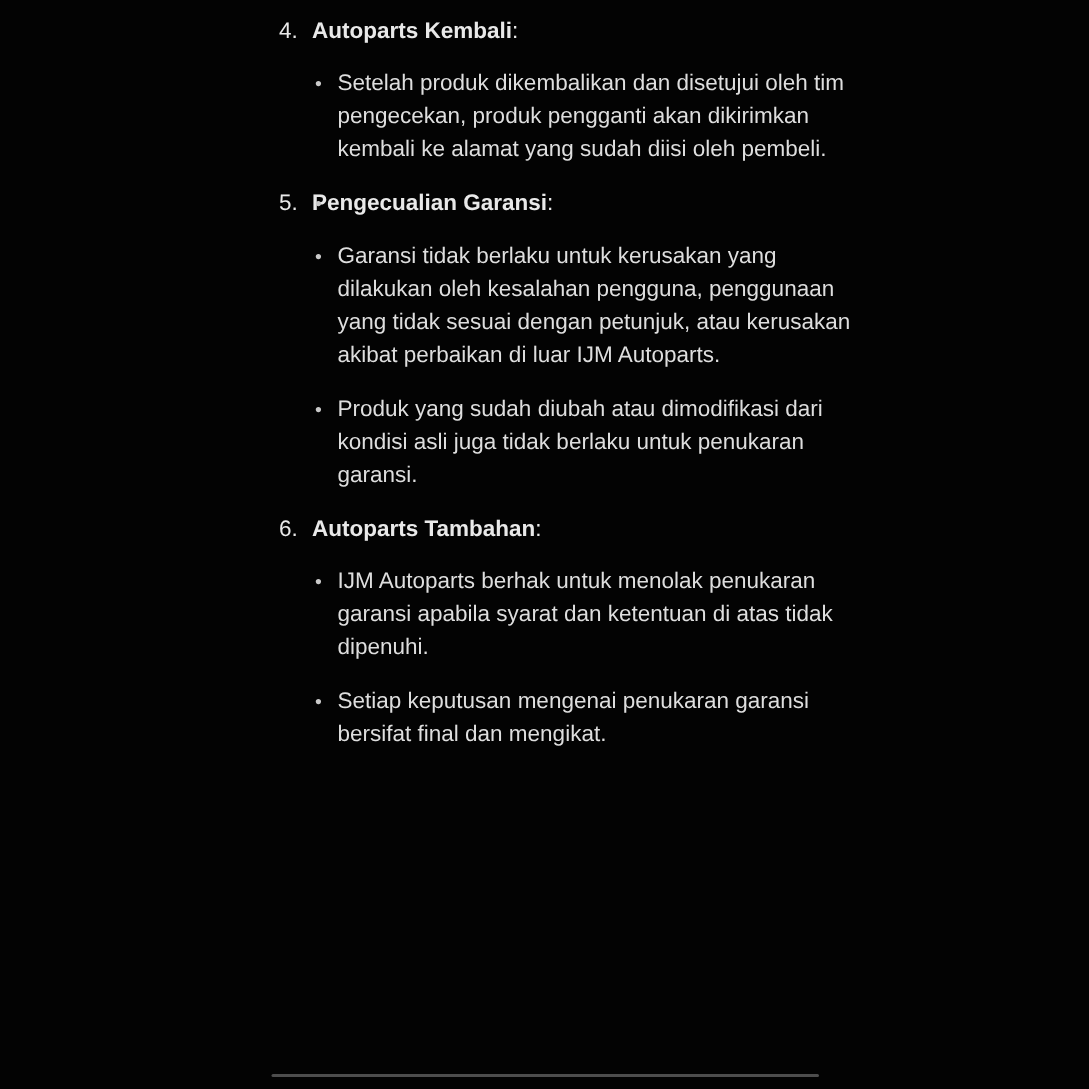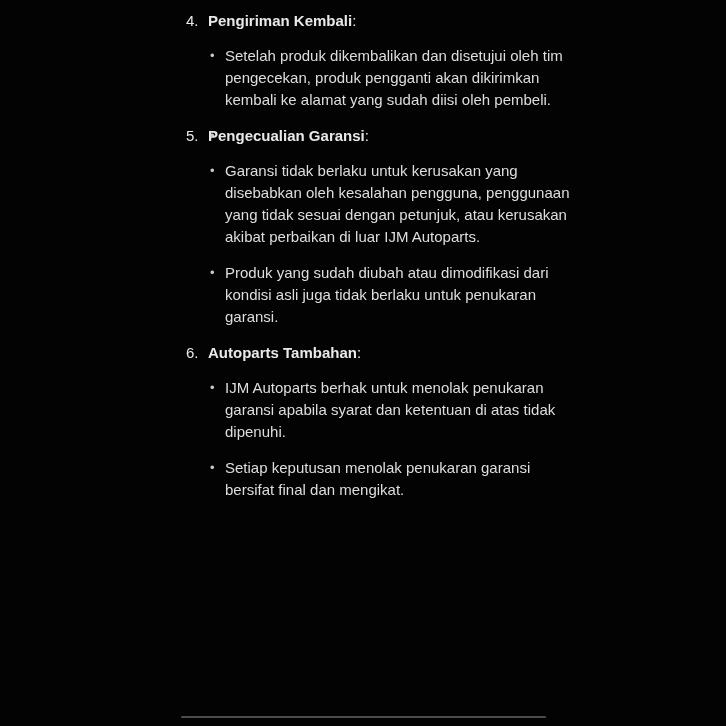--- a/index.html
+++ b/index.html
@@ -62,57 +62,57 @@
 </style>
 </head>
 <body>
 
 <div class="screen">
   <div class="content">
 
     <div class="section">
       <div class="section-heading">
         <span class="section-number">4.</span>
-        <span class="section-heading-text"><span class="section-title">Pengiriman Kembali</span><span class="section-suffix">:</span></span>
+        <span class="section-heading-text"><span class="section-title">Autoparts Kembali</span><span class="section-suffix">:</span></span>
       </div>
       <div class="bullet">
         <span class="bullet-marker">•</span>
         <span class="bullet-text">Setelah produk dikembalikan dan disetujui oleh tim pengecekan, produk pengganti akan dikirimkan kembali ke alamat yang sudah diisi oleh pembeli.</span>
       </div>
       <div class="bullet">
         <span class="bullet-marker">•</span>
       </div>
     </div>
 
     <div class="section">
       <div class="section-heading">
         <span class="section-number">5.</span>
         <span class="section-heading-text"><span class="section-title">Pengecualian Garansi</span><span class="section-suffix">:</span></span>
       </div>
       <div class="bullet">
         <span class="bullet-marker">•</span>
-        <span class="bullet-text">Garansi tidak berlaku untuk kerusakan yang disebabkan oleh kesalahan pengguna, penggunaan yang tidak sesuai dengan petunjuk, atau kerusakan akibat perbaikan di luar IJM Autoparts.</span>
+        <span class="bullet-text">Garansi tidak berlaku untuk kerusakan yang dilakukan oleh kesalahan pengguna, penggunaan yang tidak sesuai dengan petunjuk, atau kerusakan akibat perbaikan di luar IJM Autoparts.</span>
       </div>
       <div class="bullet">
         <span class="bullet-marker">•</span>
         <span class="bullet-text">Produk yang sudah diubah atau dimodifikasi dari kondisi asli juga tidak berlaku untuk penukaran garansi.</span>
       </div>
     </div>
 
     <div class="section">
       <div class="section-heading">
         <span class="section-number">6.</span>
         <span class="section-heading-text"><span class="section-title">Autoparts Tambahan</span><span class="section-suffix">:</span></span>
       </div>
       <div class="bullet">
         <span class="bullet-marker">•</span>
         <span class="bullet-text">IJM Autoparts berhak untuk menolak penukaran garansi apabila syarat dan ketentuan di atas tidak dipenuhi.</span>
       </div>
       <div class="bullet">
         <span class="bullet-marker">•</span>
-        <span class="bullet-text">Setiap keputusan menolak penukaran garansi bersifat final dan mengikat.</span>
+        <span class="bullet-text">Setiap keputusan mengenai penukaran garansi bersifat final dan mengikat.</span>
       </div>
     </div>
 
   </div>
 
   <div class="bottom-divider"></div>
 </div>
 
 </body></html>

